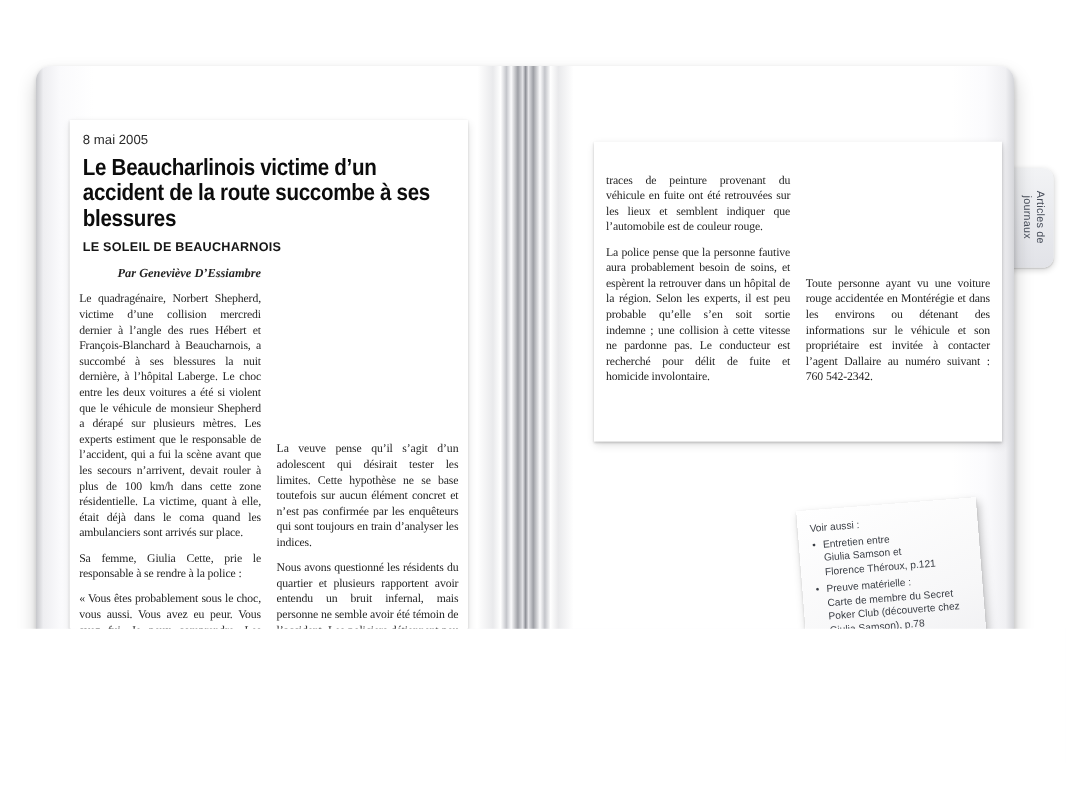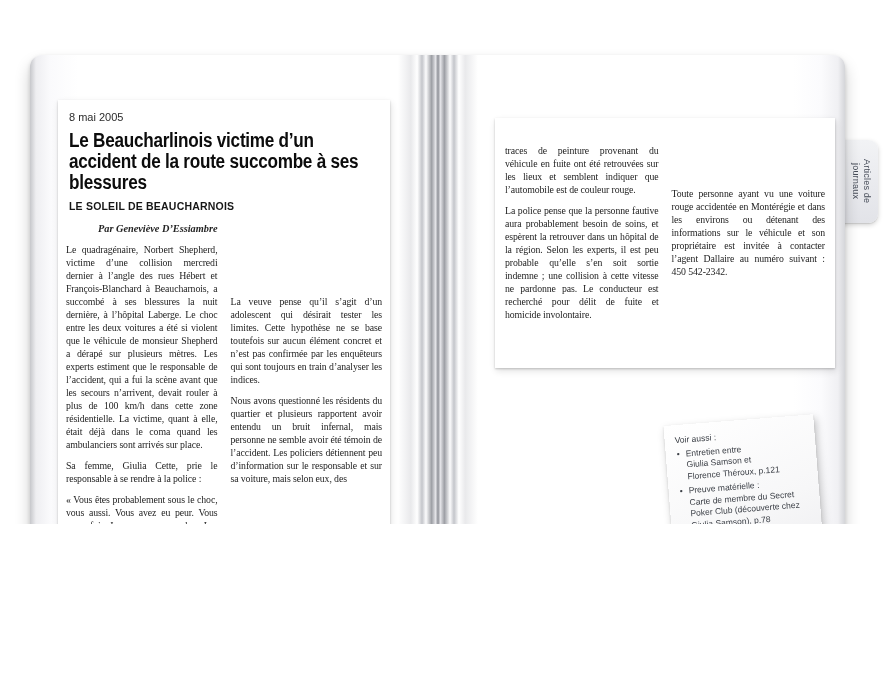--- a/index.html
+++ b/index.html
@@ -67,21 +67,21 @@
   }
   .clipping-left{left:58px;top:100px;width:332px;min-height:480px;padding:9px 8px 12px;}
   .clipping-right{left:495px;top:118px;width:340px;min-height:250px;padding:26px 10px 16px;box-sizing:border-box;}
   .np-date{font-size:11px;color:#2b2b2b;margin:2px 0 7px 3px;}
   .np-headline{
     font-weight:bold;font-size:19.5px;line-height:21px;color:#0c0c0c;
     letter-spacing:-0.3px;transform:scaleX(0.88);transform-origin:0 0;
     width:113.5%;margin:0 0 0 3px;
   }
   .np-source{font-size:10.5px;font-weight:bold;letter-spacing:0.2px;color:#161616;margin:7px 0 10px 3px;}
-  .np-columns{display:flex;align-items:center;}
+  .np-columns{display:flex;align-items:flex-end;}
   .np-col{
     flex:1;font-family:"Liberation Serif",serif;font-size:9.8px;line-height:13px;
     text-align:justify;color:#232323;letter-spacing:-0.1px;min-width:0;
   }
   .np-col p{margin:0 0 8px;}
   .np-col p:last-child{margin-bottom:0;}
   .np-divider{width:1px;background:#2b2b2b;margin:0 6px;}
   .np-byline{
     text-align:right;font-weight:bold;font-style:italic;font-size:10.3px;
     margin:0 0 9px;letter-spacing:0;
@@ -143,21 +143,21 @@
   </div>
 
   <div class="clipping clipping-right">
     <div class="np-columns">
       <div class="np-col">
           <p>traces de peinture provenant du véhicule en fuite ont été retrouvées sur les lieux et semblent indiquer que l’automobile est de couleur rouge.</p>
           <p>La police pense que la personne fautive aura probablement besoin de soins, et espèrent la retrouver dans un hôpital de la région. Selon les experts, il est peu probable qu’elle s’en soit sortie indemne ; une collision à cette vitesse ne pardonne pas. Le conducteur est recherché pour délit de fuite et homicide involontaire.</p>
         </div>
       <div class="np-divider"></div>
       <div class="np-col">
-          <p>Toute personne ayant vu une voiture rouge accidentée en Montérégie et dans les environs ou détenant des informations sur le véhicule et son propriétaire est invitée à contacter l’agent Dallaire au numéro suivant : 450 542-2342.</p>
+          <p>Toute personne ayant vu une voiture rouge accidentée en Montérégie et dans les environs ou détenant des informations sur le véhicule et son propriétaire est invitée à contacter l’agent Dallaire au numéro suivant : 760 542-2342.</p>
         </div>
     </div>
   </div>
 
   <div class="note">
     <div class="note-title">Voir aussi :</div>
     <ul class="note-list">
         <li>Entretien entre
 Giulia Samson et
 Florence Théroux, p.121</li>

